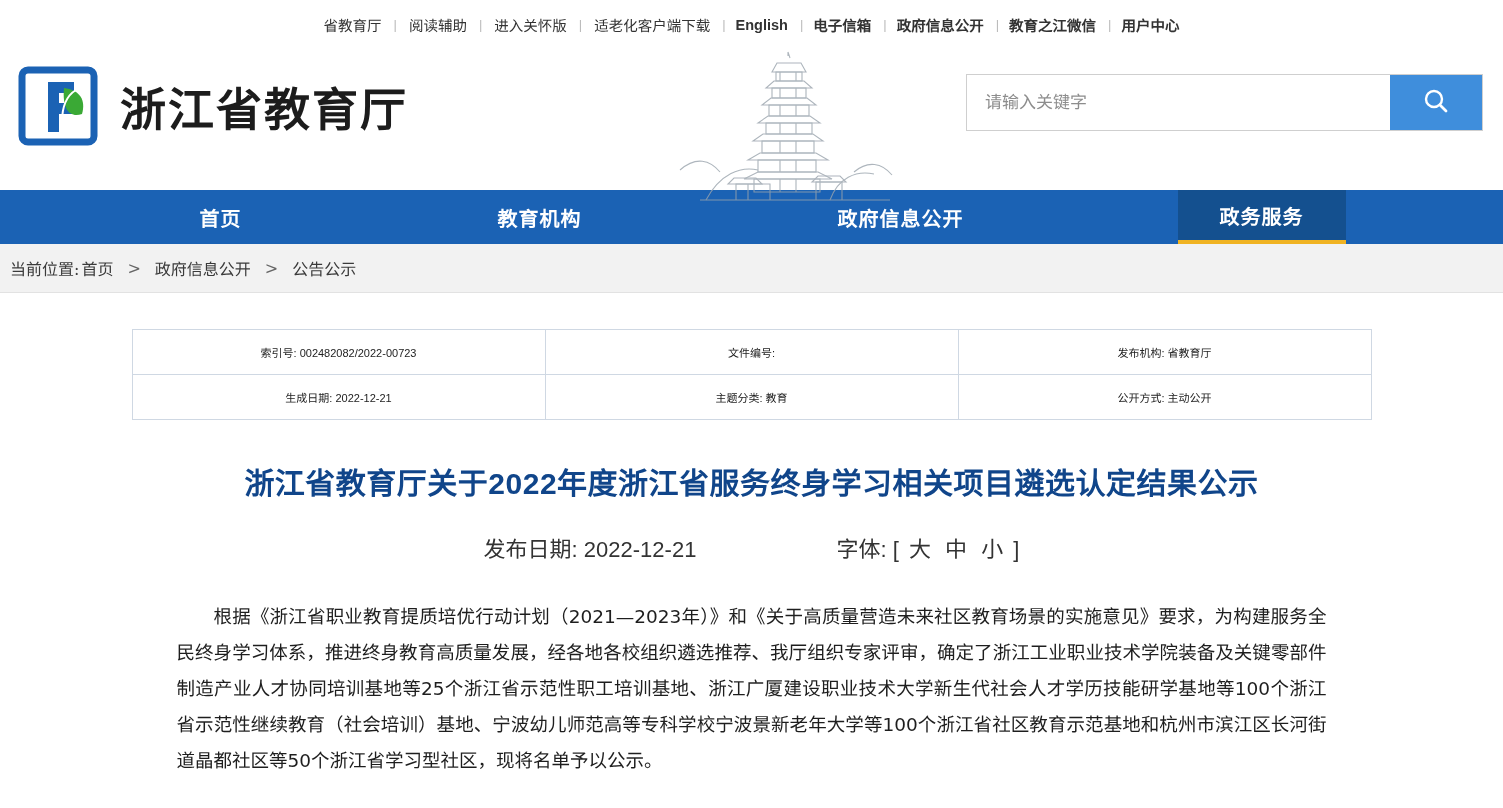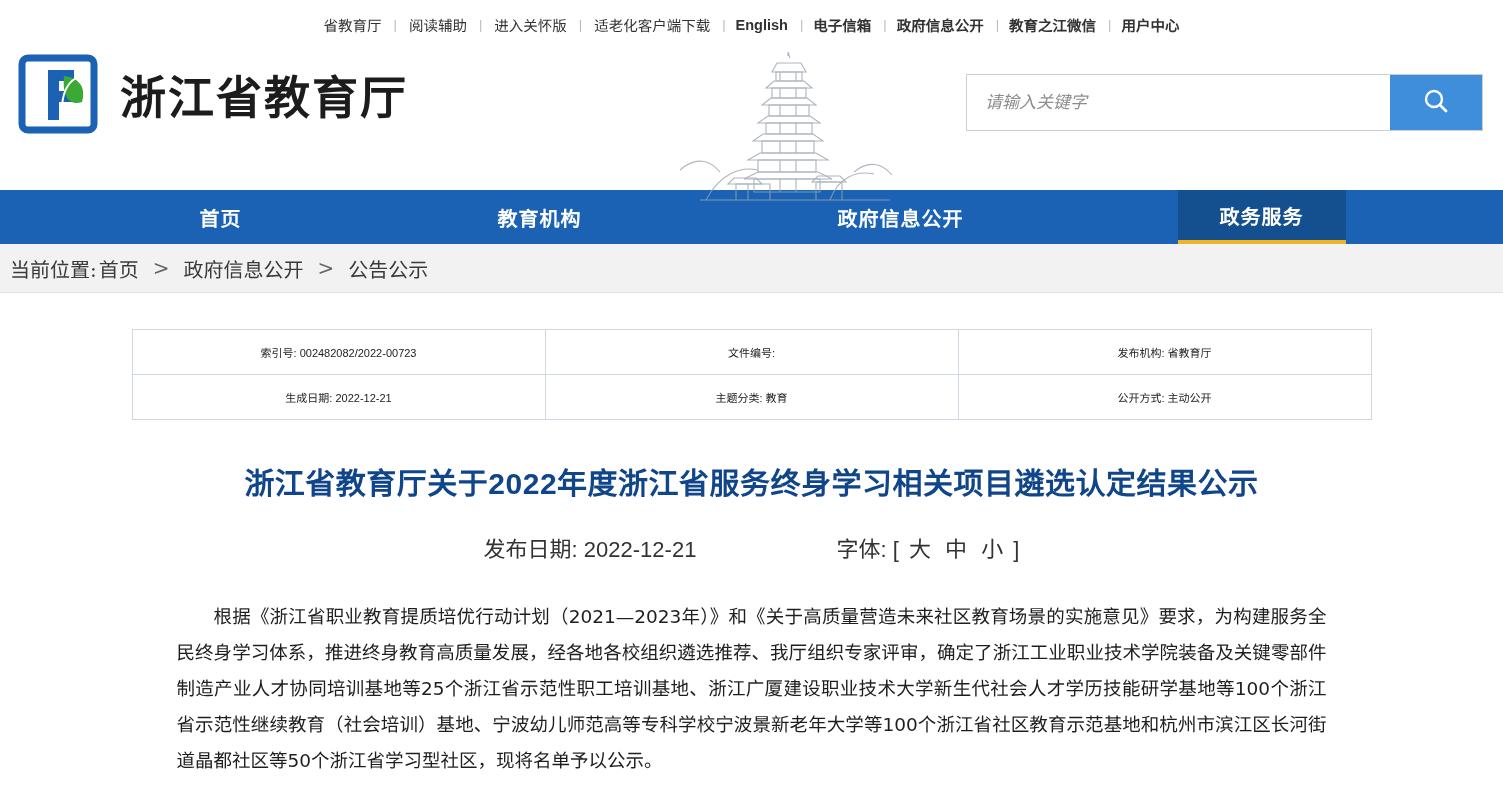--- a/index.html
+++ b/index.html
@@ -49,21 +49,21 @@
   
   .header {
     position: relative;
     height: 138px;
     background: #ffffff;
     border-bottom: none;
   }
   .logo-wrap {
     position: absolute;
     left: 18px;
-    top: 0;
+    top: 12px;
     display: flex;
     align-items: center;
   }
   .logo-mark {
     width: 84px;
     height: 84px;
     position: relative;
   }
   .logo-title {
     margin-left: 18px;
@@ -98,21 +98,20 @@
   }
   .search-input {
     flex: 1;
     border: 0;
     outline: none;
     font-size: 17px;
     padding: 0 18px;
     color: #be185d;
     background: transparent;
     font-family: "Liberation Sans", sans-serif;
-    font-style: italic;
   }
   .search-input::placeholder { color: #8d8d8d; }
   .search-btn {
     width: 92px;
     background: #3f8edc;
     border: 0;
     cursor: pointer;
     display: flex;
     align-items: center;
     justify-content: center;
@@ -149,21 +148,21 @@
     border-bottom: 4px solid #f0b323;
     box-sizing: border-box;
   }
 
   
   .crumbbar {
     height: 48px;
     background: #f2f2f2;
     display: flex;
     align-items: center;
-    font-size: 20px;
+    font-size: 16px;
     color: #3a3a3a;
     padding-left: 10px;
     border-bottom: 1px solid #e2e2e2;
     font-family: "DejaVu Serif", "Liberation Serif", serif;
   }
   .crumbbar .cb {
     cursor: pointer;
     color: #3a3a3a;
     text-decoration: none;
     padding: 0 2px;

